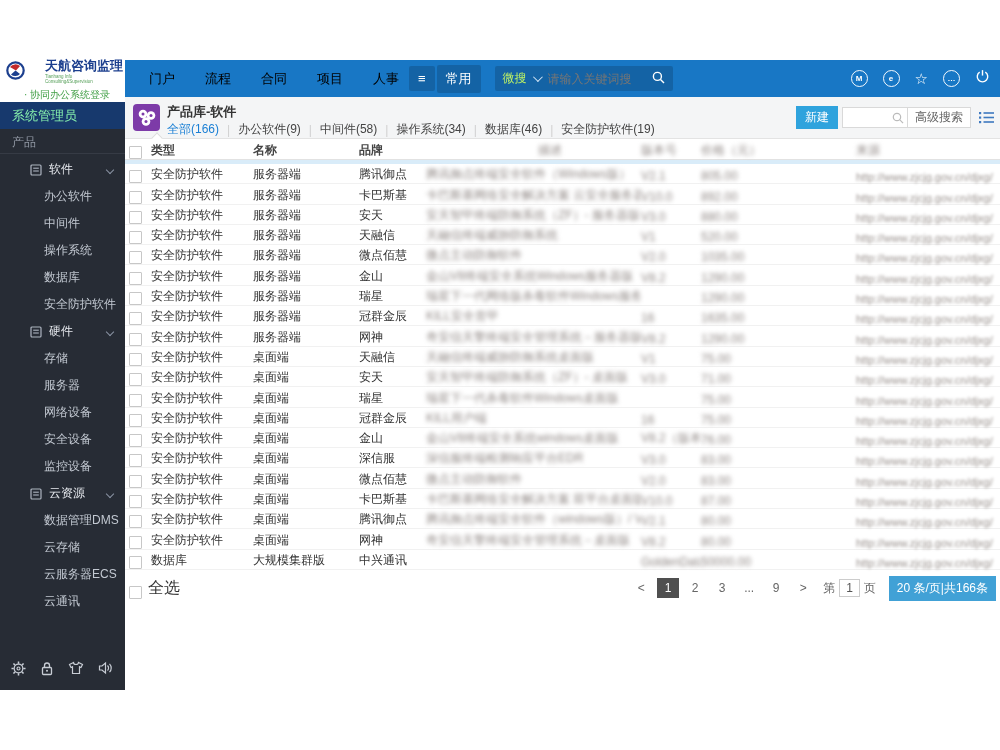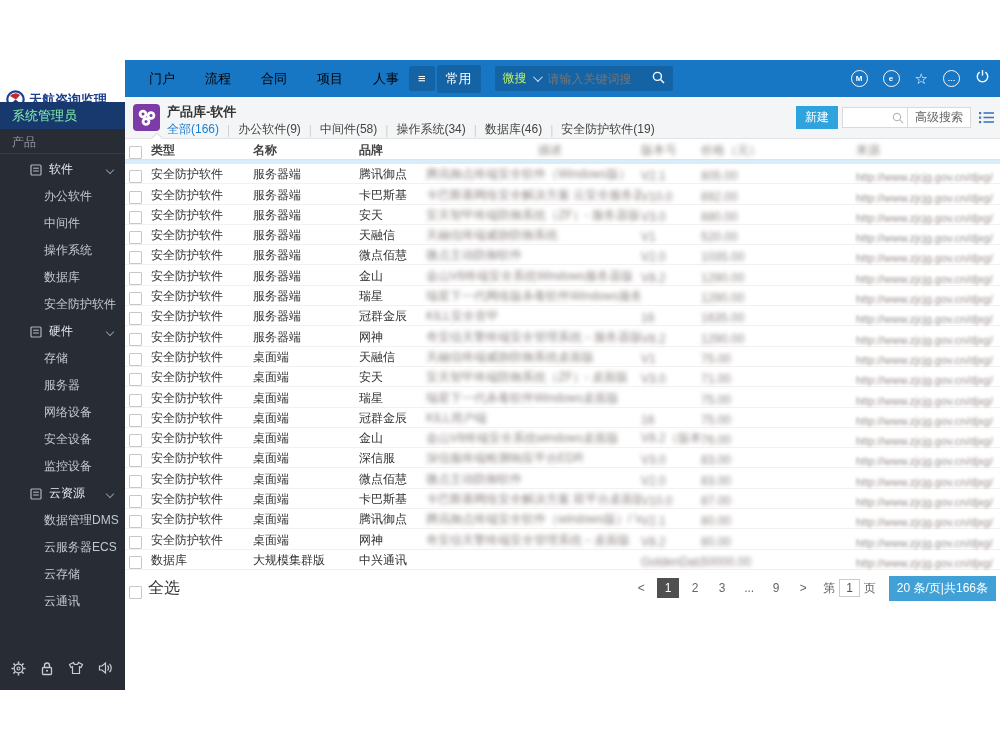--- a/index.html
+++ b/index.html
@@ -14,21 +14,21 @@
   .hdr-search{display:flex;align-items:center;background:rgba(0,0,0,0.16);border-radius:2px;margin-left:14px;height:25px;padding:0 8px;gap:6px;}
   .hdr-search .ws{color:#bef264;font-size:12px;}
   .hdr-search .caret{width:6px;height:6px;border-right:1px solid #cfe3f5;border-bottom:1px solid #cfe3f5;transform:rotate(45deg) translateY(-2px);}
   .hdr-search .ph{color:rgba(255,255,255,0.92);font-size:12px;border:none;background:transparent;width:96px;}
   .hdr-icons{position:absolute;right:10px;top:0;height:37px;display:flex;align-items:center;gap:15px;}
   .circ{width:15px;height:15px;border:1.3px solid rgba(255,255,255,0.95);border-radius:50%;color:#fff;font-size:8px;display:flex;align-items:center;justify-content:center;font-weight:bold;}
   .star{color:#fff;font-size:15px;line-height:15px;}
 
   
   .logo-block{position:absolute;left:0;top:0;width:125px;height:47px;background:#fff;}
-  .logo-row{display:flex;align-items:flex-end;gap:4px;padding:4px 0 0 6px;margin-top:31px;}
+  .logo-row{display:flex;align-items:center;gap:20px;padding:4px 0 0 6px;}
   .logo-title{font-size:13px;font-weight:bold;color:#1c3f8e;line-height:14px;}
   .logo-sub{font-size:5px;color:#57a05a;transform:scale(0.9);transform-origin:left;}
   .logo-login{font-size:10px;color:#3f9e44;text-align:center;margin-top:3px;margin-left:9px;}
 
   
   .side{position:absolute;left:0;top:47px;width:125px;height:588px;background:#272c35;}
   .role-bar{height:27px;background:#17396d;color:#86efac;font-size:13px;line-height:27px;padding-left:12px;}
   .cat-label{height:24px;color:#939aa6;font-size:12px;line-height:26px;padding-left:12px;border-bottom:1px solid #363b45;}
   .menu{padding-top:2px;}
   .sec-row{height:27px;display:flex;align-items:center;color:#e6e9ee;font-size:12px;cursor:pointer;position:relative;}
@@ -181,22 +181,22 @@
             <svg width="12" height="12" viewBox="0 0 12 12">
               <rect x="1" y="1" width="10" height="10" rx="1" fill="none" stroke="#aeb5c0" stroke-width="1.2"></rect>
               <line x1="3.2" y1="4.2" x2="8.8" y2="4.2" stroke="#aeb5c0" stroke-width="1.1"></line>
               <line x1="3.2" y1="7" x2="8.8" y2="7" stroke="#aeb5c0" stroke-width="1.1"></line>
             </svg>
           </div>
           <div style="display: inline;">云资源</div>
           <div class="chev"></div>
         </div>
         <div class="sub-item">数据管理DMS</div>
+        <div class="sub-item">云存储</div>
         <div class="sub-item">云服务器ECS</div>
-        <div class="sub-item">云存储</div>
         <div class="sub-item">云通讯</div>
       </div>
     <div class="side-footer">
       <span>
         <svg width="15" height="15" viewBox="0 0 16 16">
             <circle cx="8" cy="8" r="4.6" fill="none" stroke="#c8cdd5" stroke-width="1.3"></circle>
             <circle cx="8" cy="8" r="1.6" fill="none" stroke="#c8cdd5" stroke-width="1.2"></circle>
             <g stroke="#c8cdd5" stroke-width="1.6">
               <line x1="8" y1="0.5" x2="8" y2="3"></line>
               <line x1="8" y1="13" x2="8" y2="15.5"></line>

